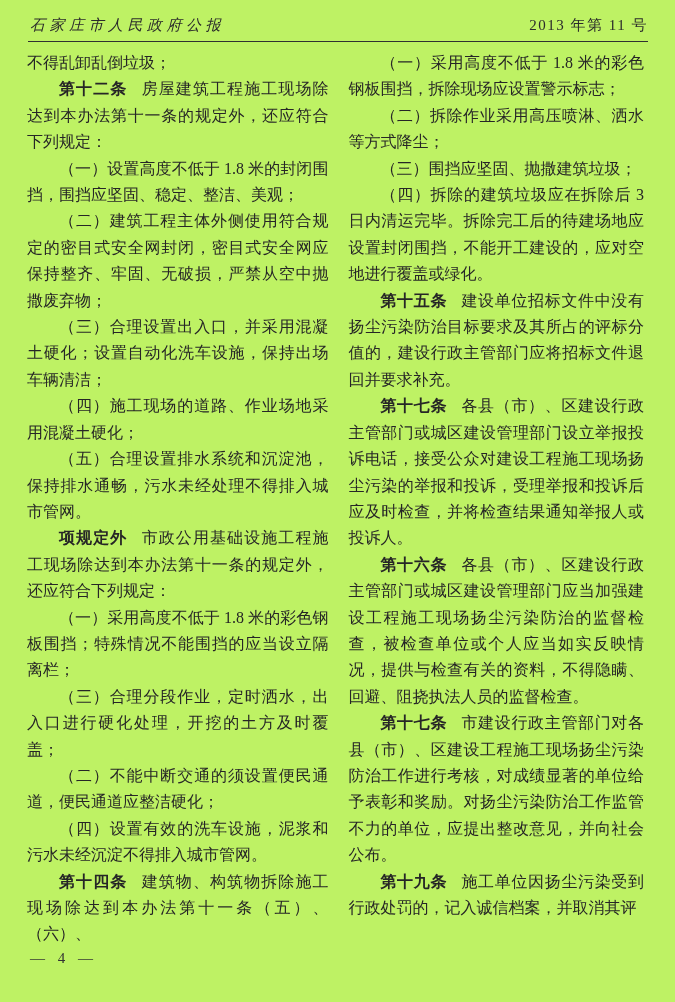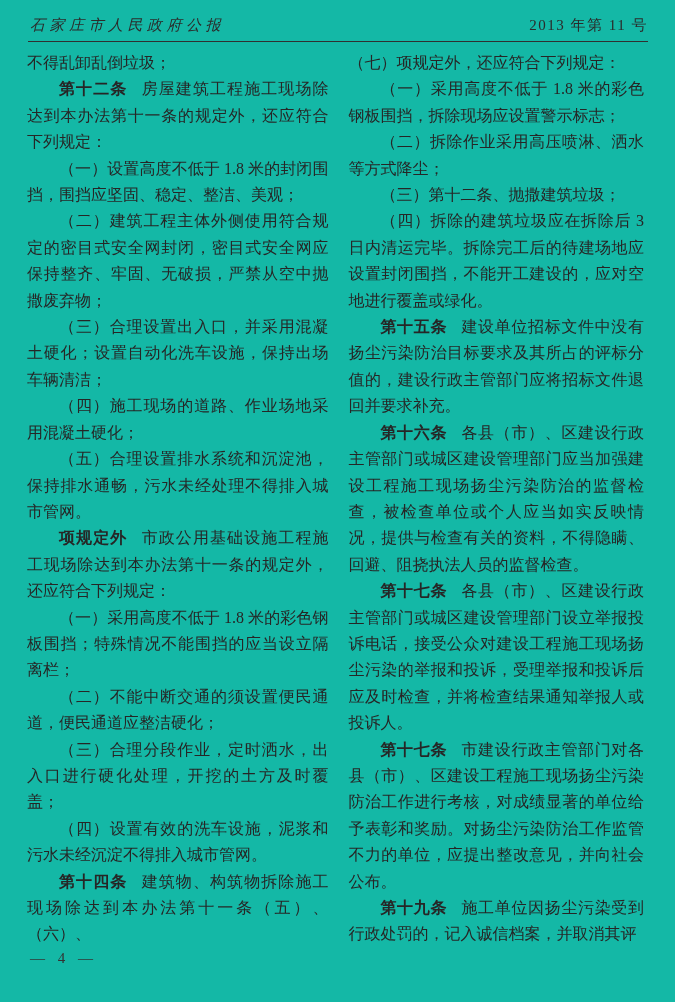--- a/index.html
+++ b/index.html
@@ -4,21 +4,21 @@
 <style>
   html, body { margin: 0; padding: 0; }
   body {
     width: 675px; height: 1002px;
     background: #f2f2f0;
     font-family: "Liberation Serif", "DejaVu Serif", serif;
   }
   .page {
     position: relative;
     width: 675px; height: 1002px;
-    background: #14b8a6;
+    background: #bef264;
     color: #262626;
     overflow: hidden;
     box-sizing: border-box;
   }
   .header {
     display: flex;
     justify-content: space-between;
     align-items: baseline;
     padding: 16px 27px 0 30px;
   }
@@ -88,34 +88,33 @@
     <section class="col col-left" id="col-left">
         <p class="para"><span>不得乱卸乱倒垃圾；</span></p>
         <p class="para indent"><span class="lead">第十二条</span><span>房屋建筑工程施工现场除达到本办法第十一条的规定外，还应符合下列规定：</span></p>
         <p class="para indent"><span>（一）设置高度不低于 1.8 米的封闭围挡，围挡应坚固、稳定、整洁、美观；</span></p>
         <p class="para indent"><span>（二）建筑工程主体外侧使用符合规定的密目式安全网封闭，密目式安全网应保持整齐、牢固、无破损，严禁从空中抛撒废弃物；</span></p>
         <p class="para indent"><span>（三）合理设置出入口，并采用混凝土硬化；设置自动化洗车设施，保持出场车辆清洁；</span></p>
         <p class="para indent"><span>（四）施工现场的道路、作业场地采用混凝土硬化；</span></p>
         <p class="para indent"><span>（五）合理设置排水系统和沉淀池，保持排水通畅，污水未经处理不得排入城市管网。</span></p>
         <p class="para indent"><span class="lead">项规定外</span><span>市政公用基础设施工程施工现场除达到本办法第十一条的规定外，还应符合下列规定：</span></p>
         <p class="para indent"><span>（一）采用高度不低于 1.8 米的彩色钢板围挡；特殊情况不能围挡的应当设立隔离栏；</span></p>
+        <p class="para indent"><span>（三）合理分段作业，定时洒水，出入口进行硬化处理，开挖的土方及时覆盖；</span></p>
         <p class="para indent"><span>（二）不能中断交通的须设置便民通道，便民通道应整洁硬化；</span></p>
-        <p class="para indent"><span>（三）合理分段作业，定时洒水，出入口进行硬化处理，开挖的土方及时覆盖；</span></p>
         <p class="para indent"><span>（四）设置有效的洗车设施，泥浆和污水未经沉淀不得排入城市管网。</span></p>
         <p class="para indent"><span class="lead">第十四条</span><span>建筑物、构筑物拆除施工现场除达到本办法第十一条（五）、（六）、</span></p>
       </section>
     <section class="col col-right" id="col-right">
-        <p class="para"><span>（七）项规定外，还应符合下列规定：</span></p>
         <p class="para indent"><span>（一）采用高度不低于 1.8 米的彩色钢板围挡，拆除现场应设置警示标志；</span></p>
         <p class="para indent"><span>（二）拆除作业采用高压喷淋、洒水等方式降尘；</span></p>
-        <p class="para indent"><span>（三）第十二条、抛撒建筑垃圾；</span></p>
+        <p class="para indent"><span>（三）围挡应坚固、抛撒建筑垃圾；</span></p>
         <p class="para indent"><span>（四）拆除的建筑垃圾应在拆除后 3 日内清运完毕。拆除完工后的待建场地应设置封闭围挡，不能开工建设的，应对空地进行覆盖或绿化。</span></p>
         <p class="para indent"><span class="lead">第十五条</span><span>建设单位招标文件中没有扬尘污染防治目标要求及其所占的评标分值的，建设行政主管部门应将招标文件退回并要求补充。</span></p>
+        <p class="para indent"><span class="lead">第十七条</span><span>各县（市）、区建设行政主管部门或城区建设管理部门设立举报投诉电话，接受公众对建设工程施工现场扬尘污染的举报和投诉，受理举报和投诉后应及时检查，并将检查结果通知举报人或投诉人。</span></p>
         <p class="para indent"><span class="lead">第十六条</span><span>各县（市）、区建设行政主管部门或城区建设管理部门应当加强建设工程施工现场扬尘污染防治的监督检查，被检查单位或个人应当如实反映情况，提供与检查有关的资料，不得隐瞒、回避、阻挠执法人员的监督检查。</span></p>
-        <p class="para indent"><span class="lead">第十七条</span><span>各县（市）、区建设行政主管部门或城区建设管理部门设立举报投诉电话，接受公众对建设工程施工现场扬尘污染的举报和投诉，受理举报和投诉后应及时检查，并将检查结果通知举报人或投诉人。</span></p>
         <p class="para indent"><span class="lead">第十七条</span><span>市建设行政主管部门对各县（市）、区建设工程施工现场扬尘污染防治工作进行考核，对成绩显著的单位给予表彰和奖励。对扬尘污染防治工作监管不力的单位，应提出整改意见，并向社会公布。</span></p>
         <p class="para indent"><span class="lead">第十九条</span><span>施工单位因扬尘污染受到行政处罚的，记入诚信档案，并取消其评</span></p>
       </section>
   </main>
 
   <footer class="footer">
     <span>— 4 —</span>
   </footer>
 
 </div>

